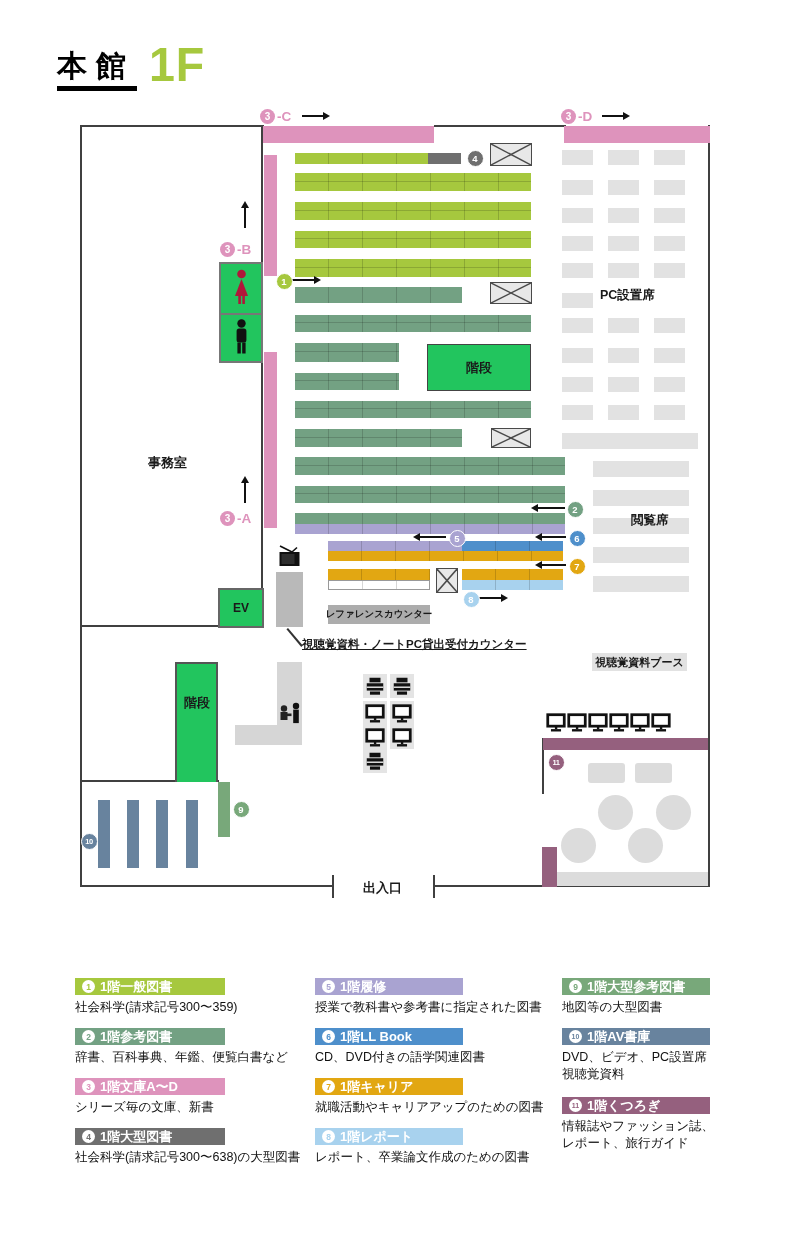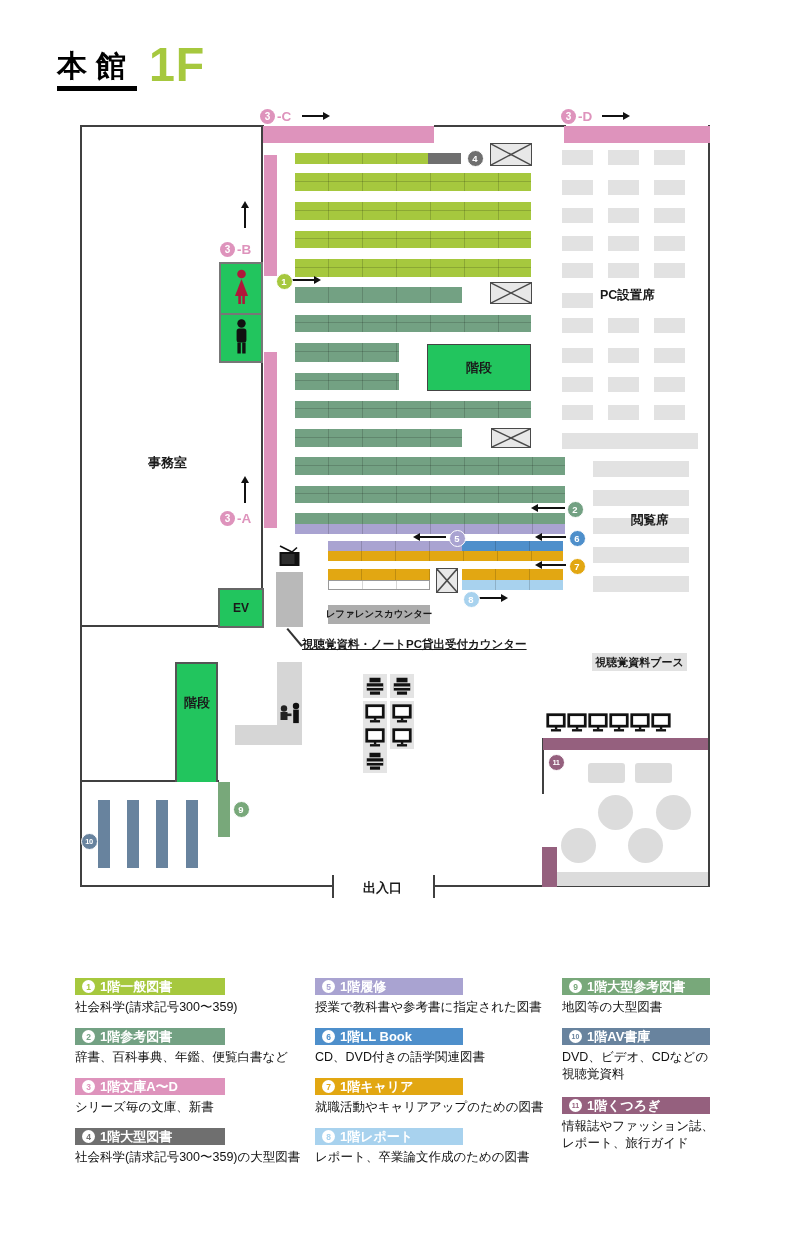--- a/index.html
+++ b/index.html
@@ -385,21 +385,21 @@
         <span>1階文庫A〜D</span>
       </div>
       <div class="legend-desc" style="left: 75px; top: 1099px;">
         <div>シリーズ毎の文庫、新書</div>
       </div>
       <div class="legend-hdr" style="left: 75px; top: 1128px; width: 150px; background: rgb(111, 111, 111);">
         <span class="lnum" style="color: rgb(111, 111, 111);">4</span>
         <span>1階大型図書</span>
       </div>
       <div class="legend-desc" style="left: 75px; top: 1149px;">
-        <div>社会科学(請求記号300〜359)の大型図書</div>
+        <div>社会科学(請求記号300〜638)の大型図書</div>
       </div>
       <div class="legend-hdr" style="left: 315px; top: 978px; width: 148px; background: rgb(169, 163, 209);">
         <span class="lnum" style="color: rgb(169, 163, 209);">5</span>
         <span>1階履修</span>
       </div>
       <div class="legend-desc" style="left: 315px; top: 999px;">
         <div>授業で教科書や参考書に指定された図書</div>
       </div>
       <div class="legend-hdr" style="left: 315px; top: 1028px; width: 148px; background: rgb(78, 143, 203);">
         <span class="lnum" style="color: rgb(78, 143, 203);">6</span>
@@ -427,21 +427,21 @@
         <span>1階大型参考図書</span>
       </div>
       <div class="legend-desc" style="left: 562px; top: 999px;">
         <div>地図等の大型図書</div>
       </div>
       <div class="legend-hdr" style="left: 562px; top: 1028px; width: 148px; background: rgb(104, 131, 158);">
         <span class="lnum" style="color: rgb(104, 131, 158); font-size: 7px;">10</span>
         <span>1階AV書庫</span>
       </div>
       <div class="legend-desc" style="left: 562px; top: 1049px;">
-        <div>DVD、ビデオ、CDなどの</div>
+        <div>DVD、ビデオ、PC設置席</div>
         <div>視聴覚資料</div>
       </div>
       <div class="legend-hdr" style="left: 562px; top: 1097px; width: 148px; background: rgb(149, 96, 126);">
         <span class="lnum" style="color: rgb(149, 96, 126); font-size: 7px;">11</span>
         <span>1階くつろぎ</span>
       </div>
       <div class="legend-desc" style="left: 562px; top: 1118px;">
         <div>情報誌やファッション誌、</div>
         <div>レポート、旅行ガイド</div>
       </div>

